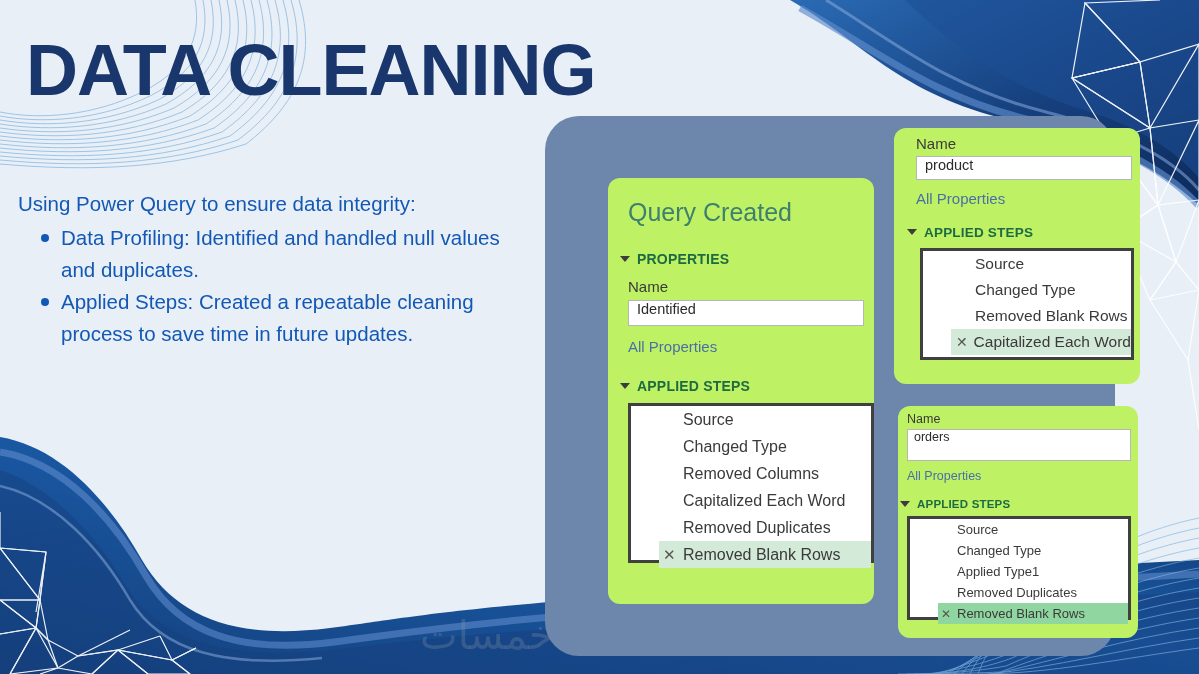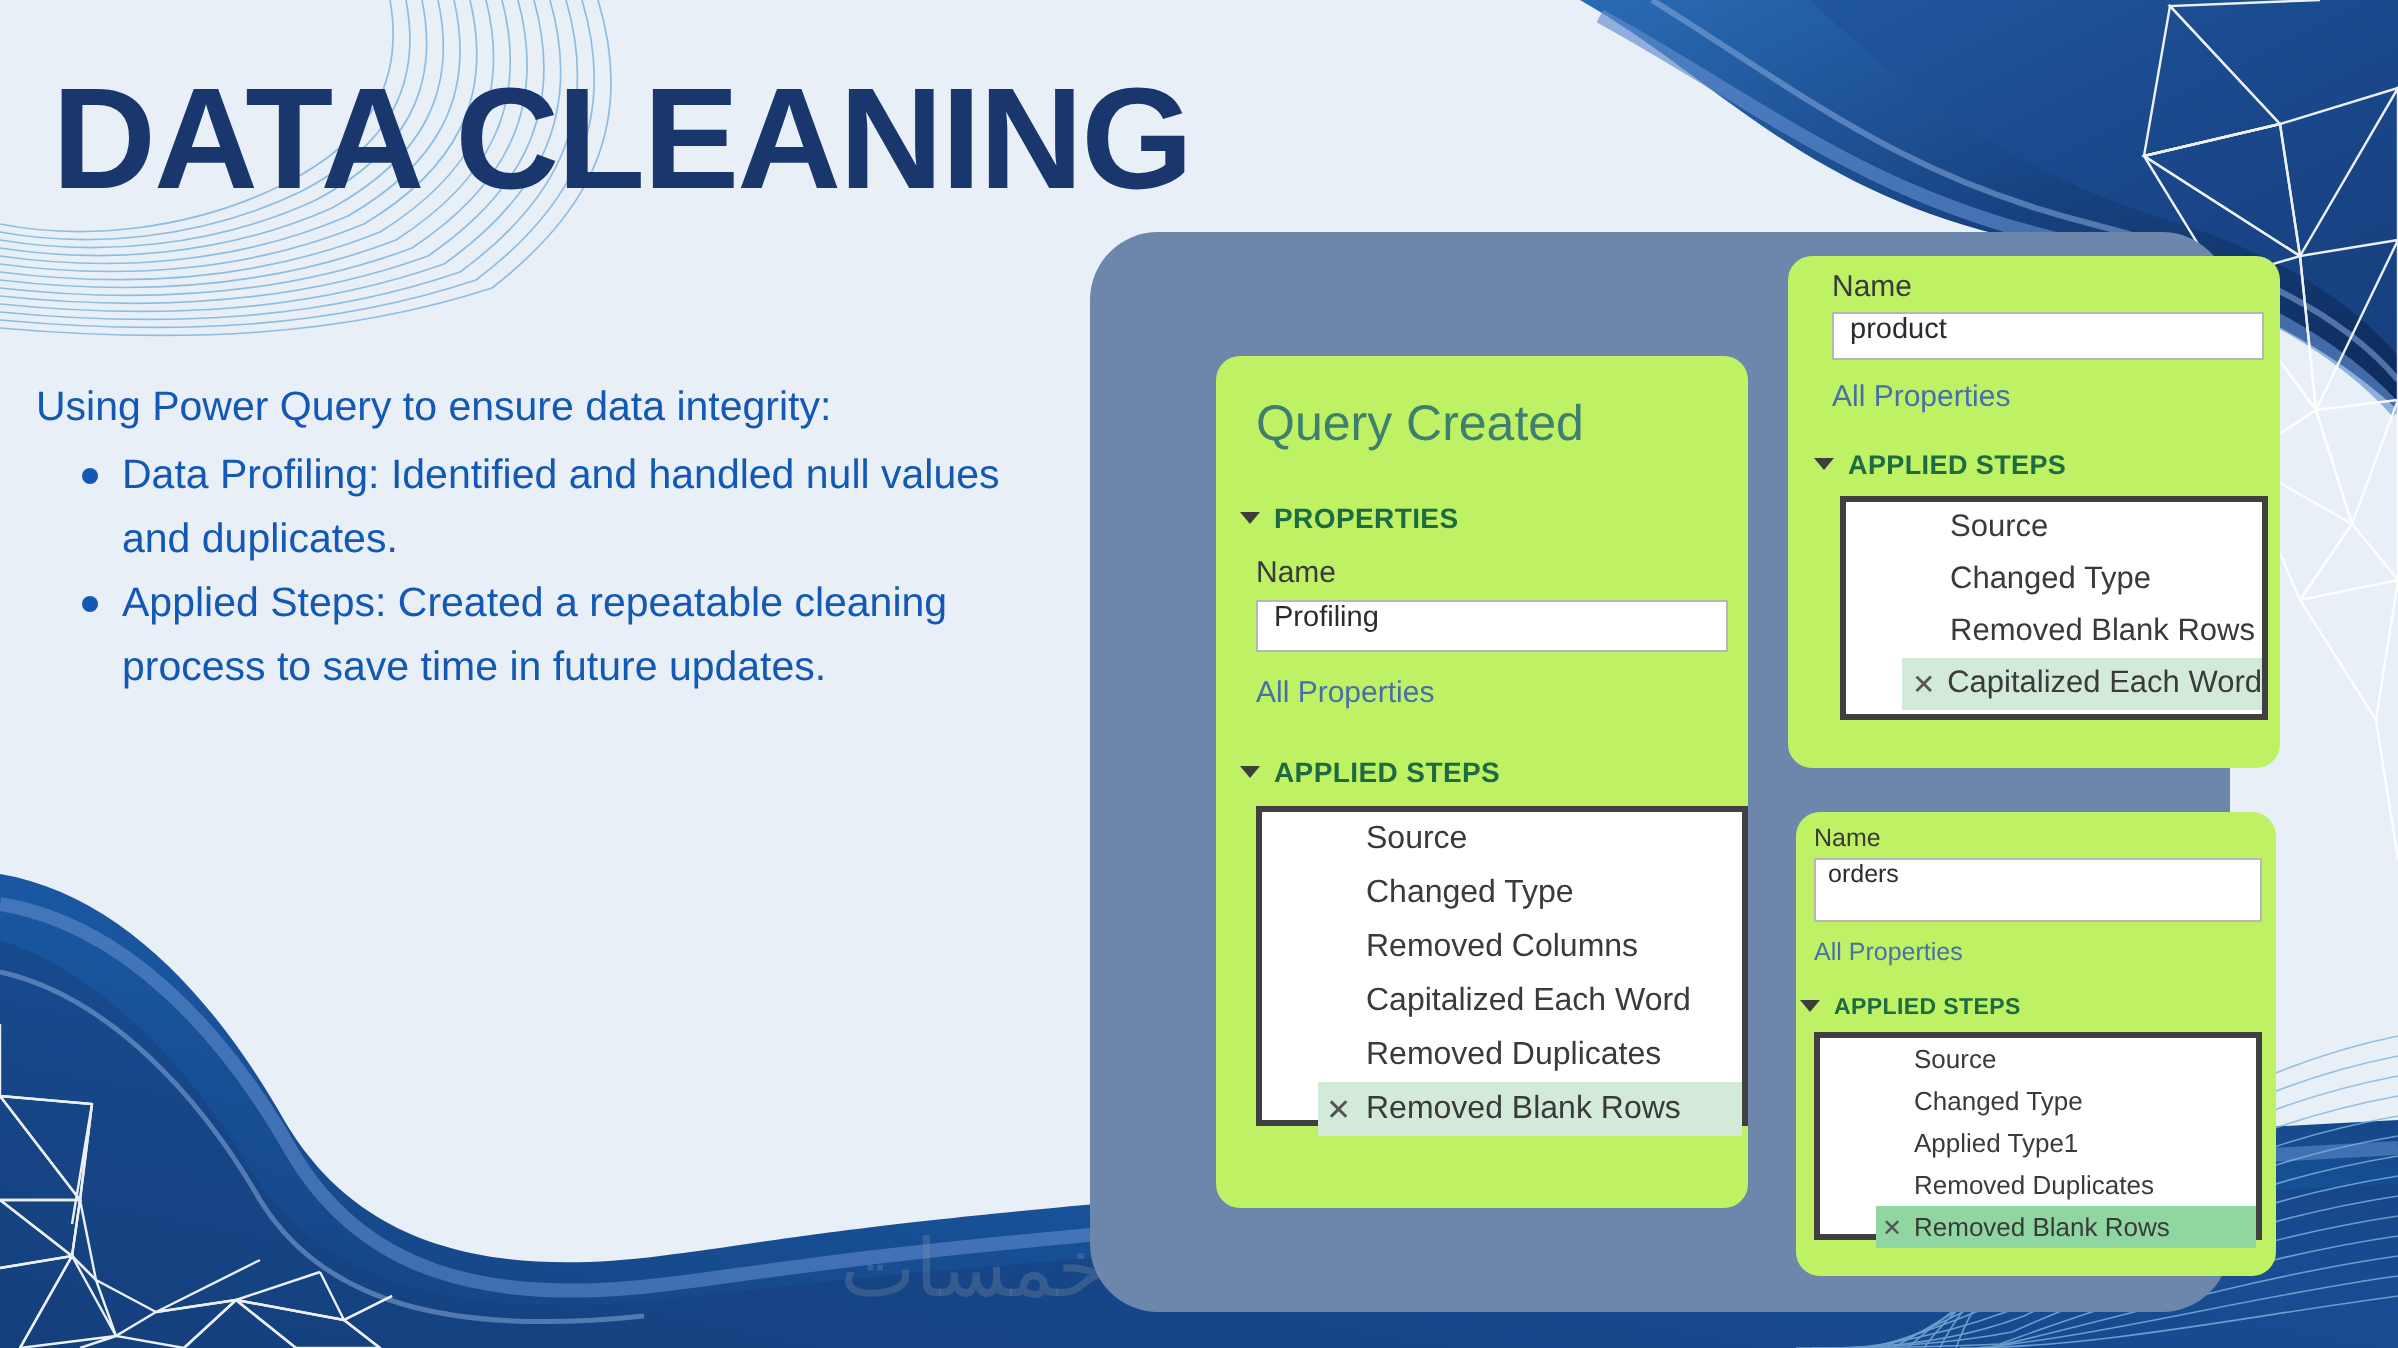--- a/index.html
+++ b/index.html
@@ -301,21 +301,21 @@
 
   <div id="card-customers" class="pq-card">
     <div class="pq-title">Query Created</div>
 
     <div class="pq-section sec-properties">
       <span class="pq-caret"></span><span>PROPERTIES</span>
     </div>
 
     <div class="pq-label lbl-name">Name</div>
     <div class="pq-input">
-      <span title="Enter a name">Profiling</span>
+      <span title="Enter a name">Identified</span>
     </div>
 
     <div class="pq-link lnk-all">All Properties</div>
 
     <div class="pq-section sec-steps">
       <span class="pq-caret"></span><span>APPLIED STEPS</span>
     </div>
 
     <div class="pq-steps">
       <div class="pq-step">

